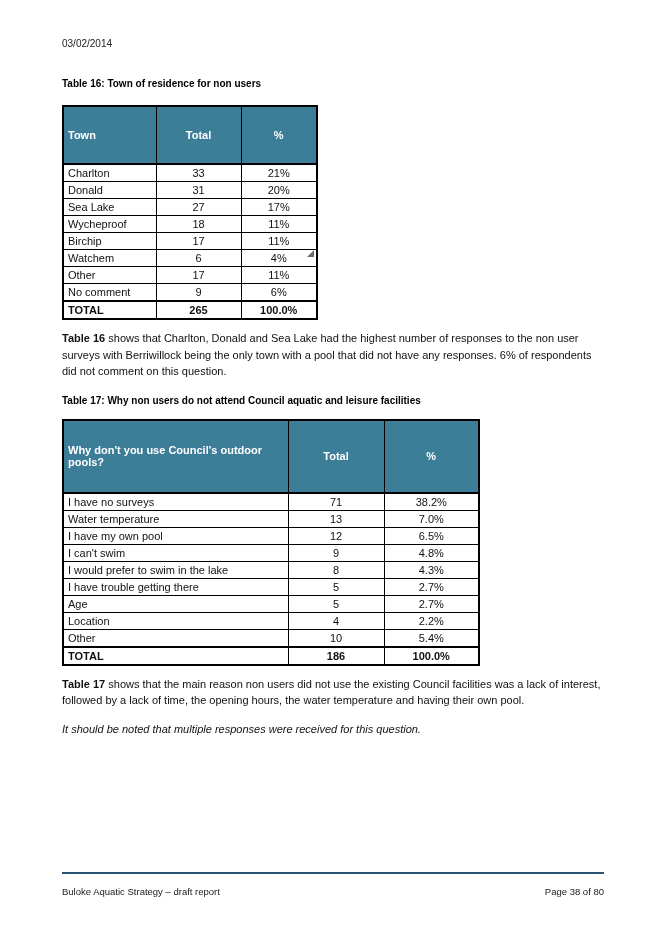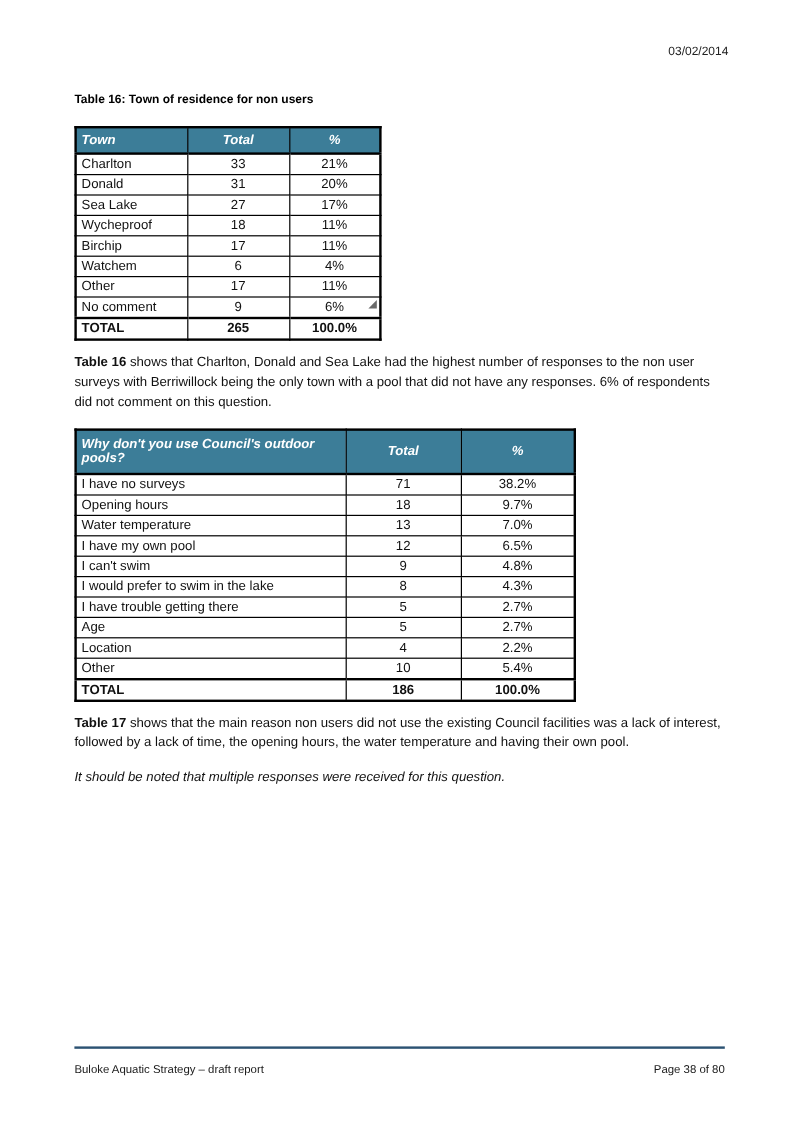--- a/index.html
+++ b/index.html
@@ -5,45 +5,44 @@
   html,body{margin:0;padding:0;background:#fff;}
   .page{
     position:relative;
     width:660px;height:934px;
     background:#ffffff;
     font-family:"Liberation Sans",sans-serif;
     color:#111;
     overflow:hidden;
   }
   .content{padding:0 53px 0 62px;}
-  .date{margin:0;padding-top:38px;text-align:right;font-size:10px;color:#222;}
+  .date{margin:0;padding-top:38px;font-size:10px;color:#222;}
   .caption{margin:0;font-size:10px;font-weight:bold;color:#000;}
   .caption-16{margin-top:29px;}
   .caption-17{margin-top:15px;}
   .body-para{margin:0;margin-top:10px;font-size:11px;line-height:16.5px;color:#111;}
   .note-para{margin:0;margin-top:12px;font-size:11px;line-height:16px;font-style:italic;color:#111;}
   .doc-table{
     border-collapse:collapse;
     table-layout:fixed;
     margin-top:16px;
     border:2px solid #000;
     font-size:11px;
   }
   .t17{margin-top:13px;}
   .doc-table th{
     background:#3C7D98;
     color:#ffffff;
     font-weight:bold;
     border:1px solid #000;
     border-bottom:2px solid #000;
     height:18px;
-    padding:1px 4px;
+    padding:19px 4px;
     text-align:center;
     vertical-align:middle;
-    font-style:italic;
   }
   .t17 th{height:33px;}
   .doc-table th.col0{text-align:left;}
   .doc-table td{
     border:1px solid #000;
     height:16px;
     padding:0 4px;
     vertical-align:middle;
     line-height:14px;
   }
@@ -137,20 +136,21 @@
         <tr>
           <td class="col0">TOTAL</td>
           <td class="col1">265</td>
           <td class="col2">100.0%</td>
         </tr>
       </tfoot>
     </table>
 
     <p class="body-para"><b>Table 16</b><span> shows that Charlton, Donald and Sea Lake had the highest number of responses to the non user surveys with Berriwillock being the only town with a pool that did not have any responses. 6% of respondents did not comment on this question.</span></p>
 
+    <p class="caption caption-17">Table 17: Why non users do not attend Council aquatic and leisure facilities</p>
 
     <table class="doc-table t17">
       <colgroup>
         <col style="width:225px">
           <col style="width:96px">
           <col style="width:95px">
       </colgroup>
       <thead>
         <tr>
           <th class="col0">Why don't you use Council's outdoor pools?</th>
@@ -158,25 +158,20 @@
           <th class="col2">%</th>
         </tr>
       </thead>
       <tbody>
           <tr>
             <td class="col0">I have no surveys</td>
             <td class="col1">71</td>
             <td class="col2">38.2%</td>
           </tr>
           <tr>
-            <td class="col0">Opening hours</td>
-            <td class="col1">18</td>
-            <td class="col2">9.7%</td>
-          </tr>
-          <tr>
             <td class="col0">Water temperature</td>
             <td class="col1">13</td>
             <td class="col2">7.0%</td>
           </tr>
           <tr>
             <td class="col0">I have my own pool</td>
             <td class="col1">12</td>
             <td class="col2">6.5%</td>
           </tr>
           <tr>

